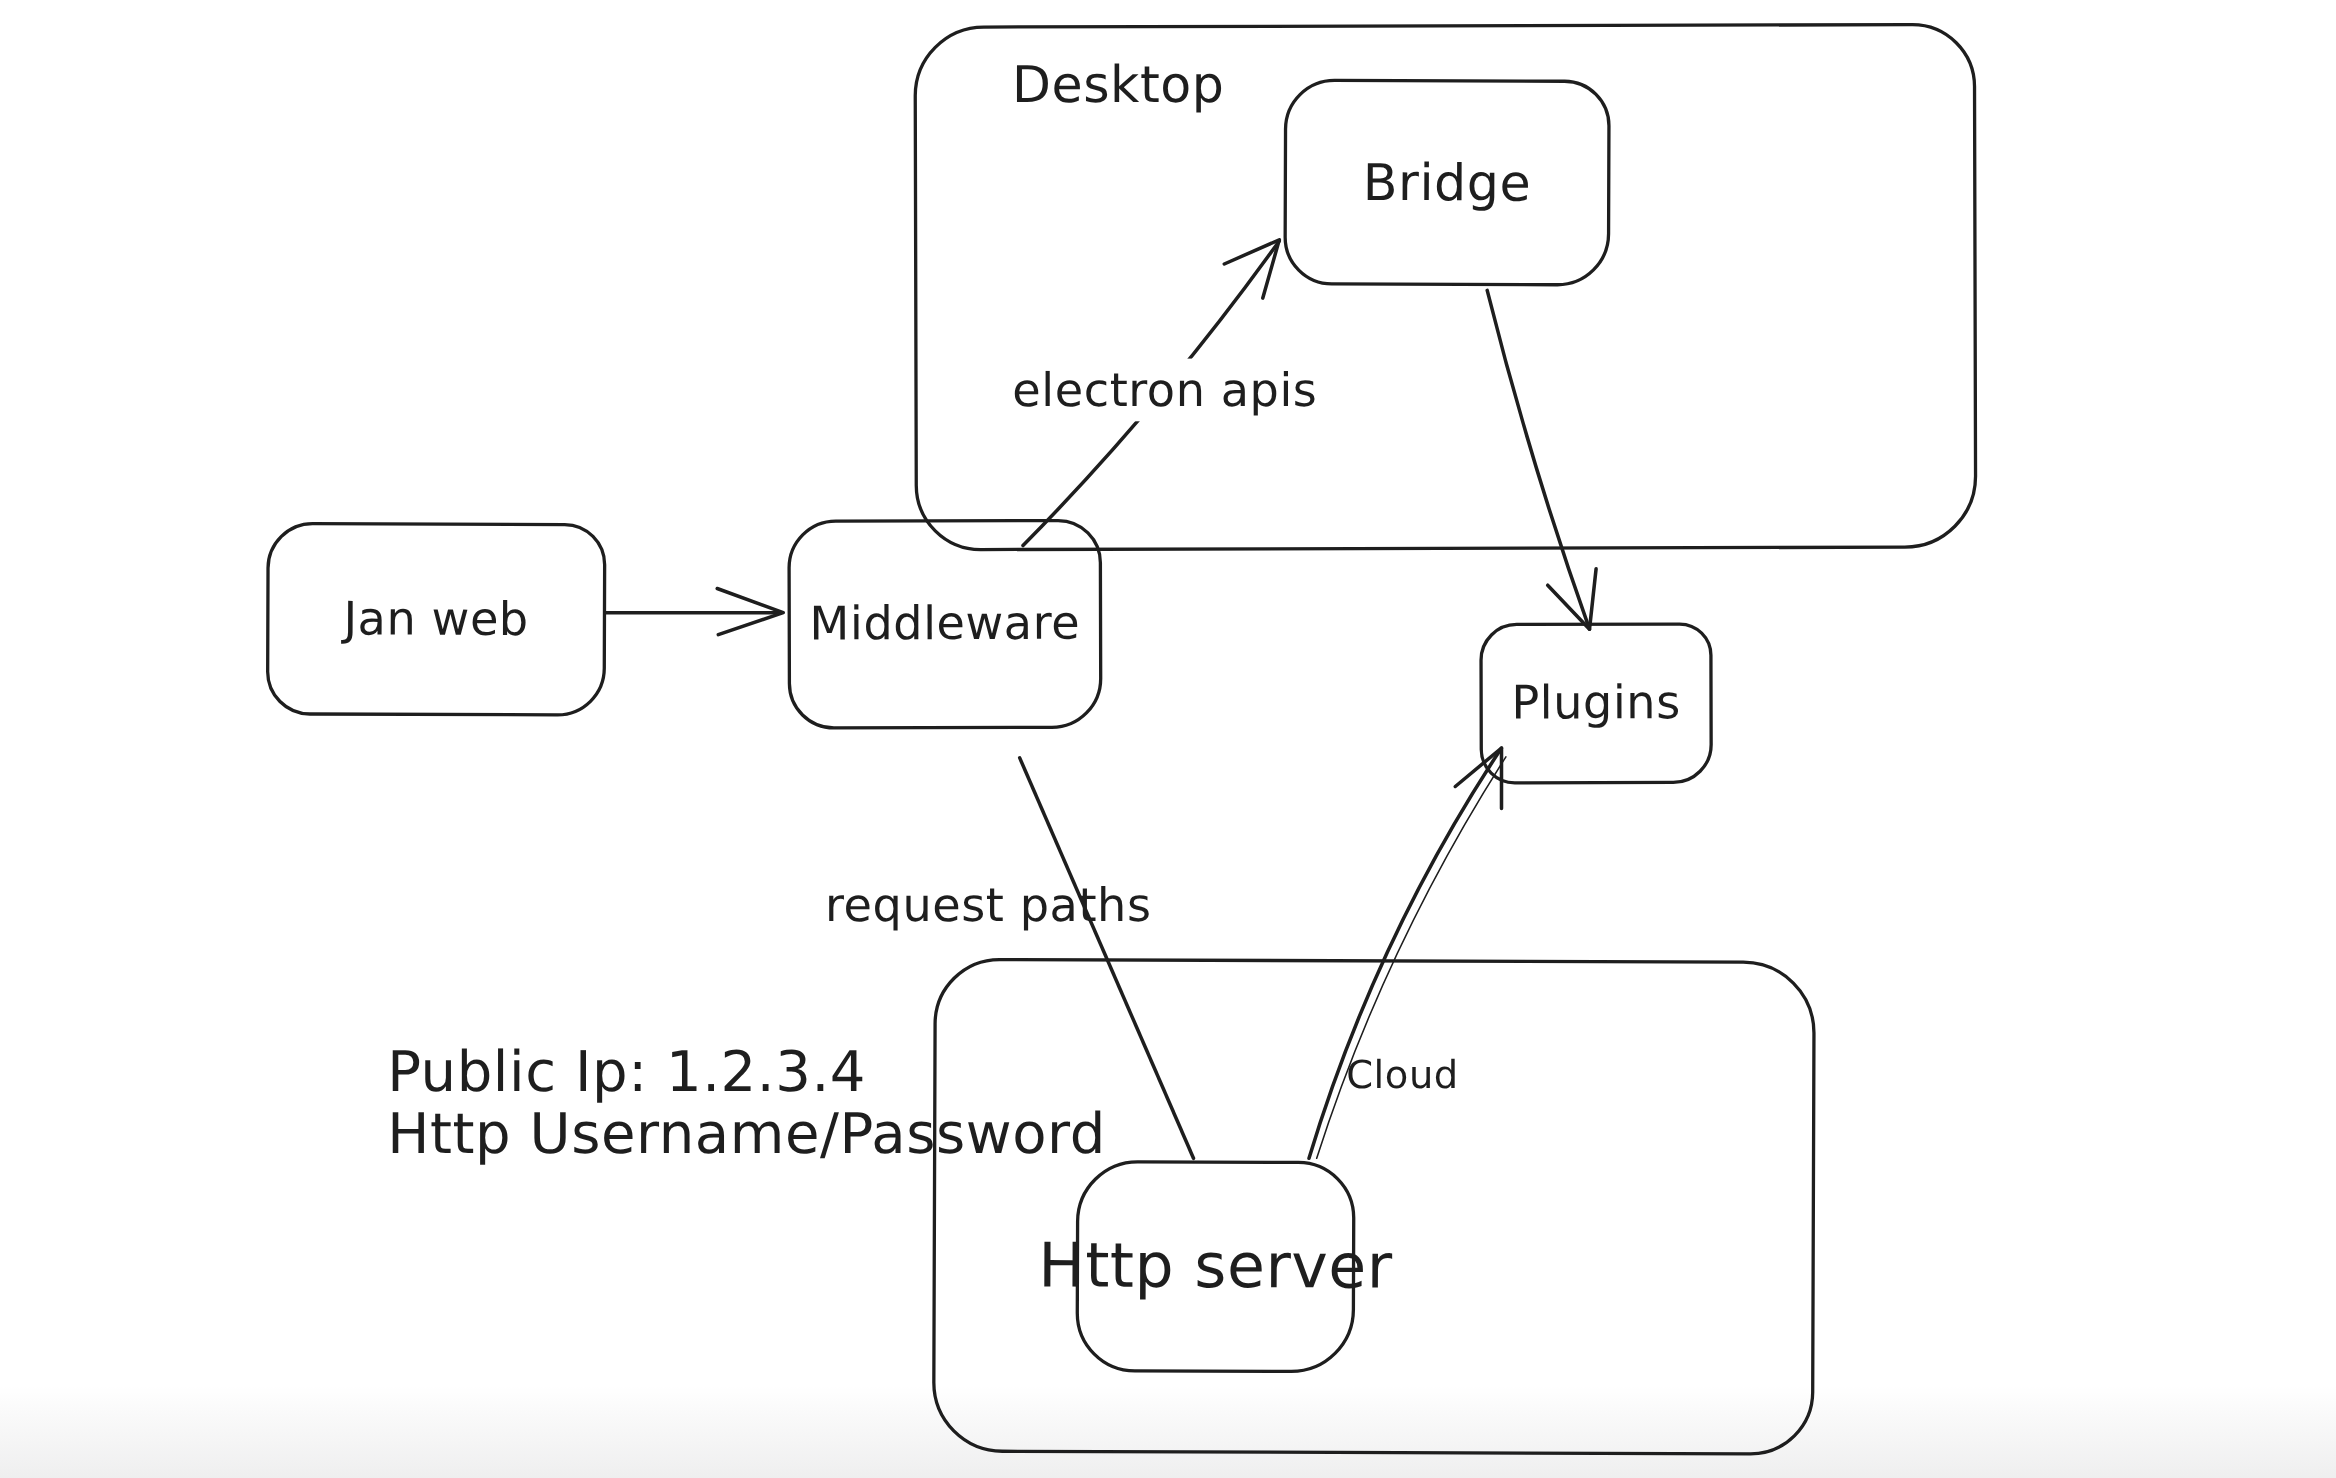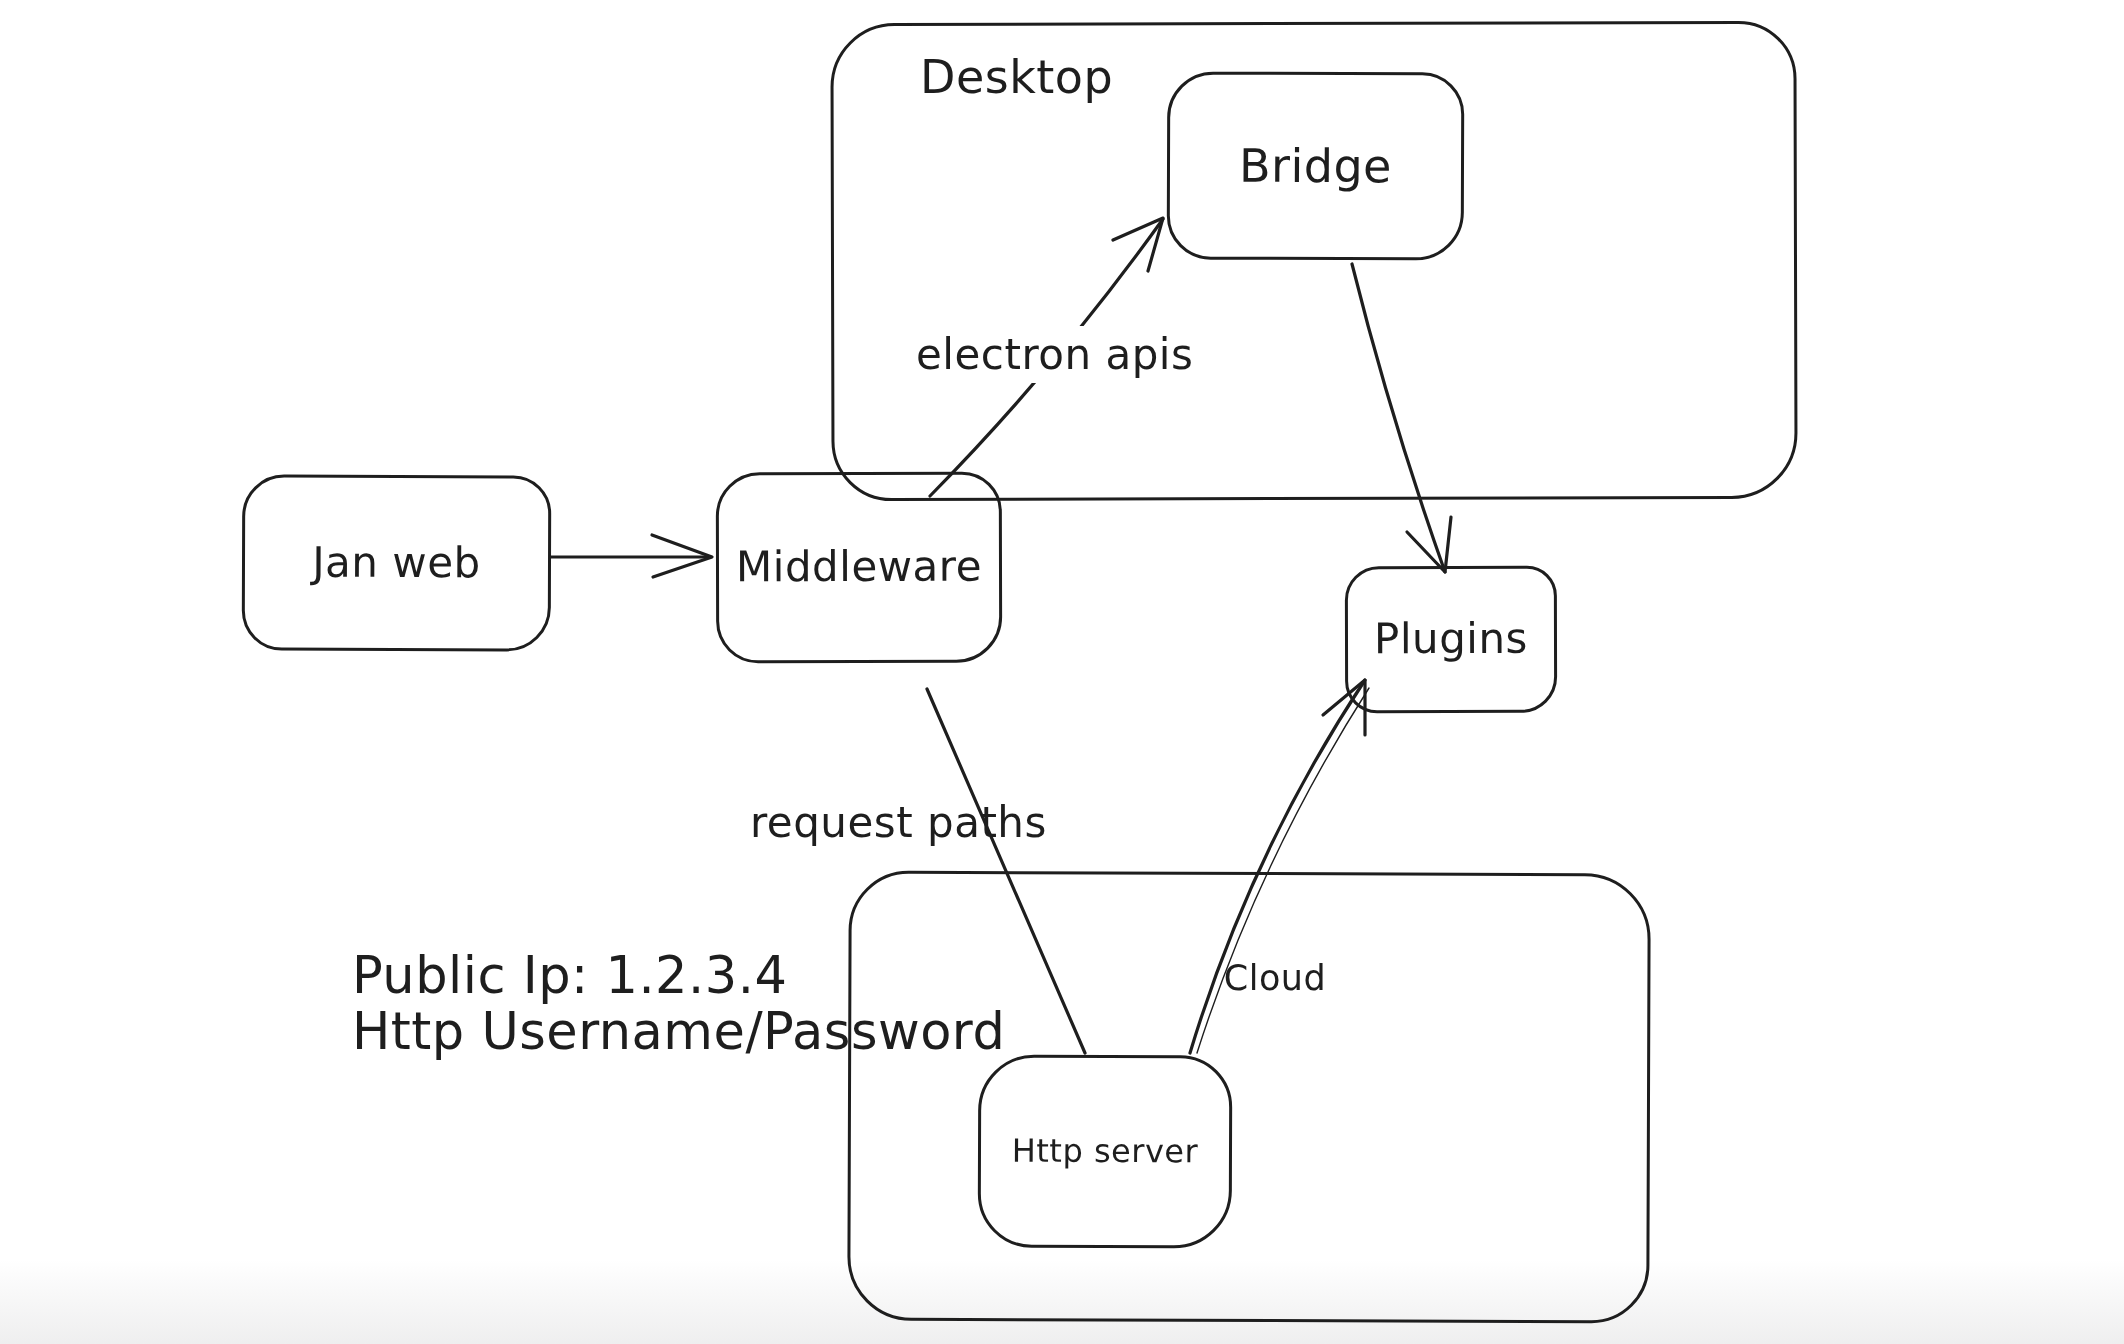--- a/index.html
+++ b/index.html
@@ -52,21 +52,21 @@
     color: #1e1e1e;
     white-space: nowrap;
     letter-spacing: 0.5px;
   }
   .container-title {
     font-size: 46px;
   }
   .edge-label-masked {
     background: #ffffff;
     padding: 4px 10px;
-    text-align: left;
+    text-align: center;
   }
   .annotations {
     position: absolute;
     left: 352px;
     top: 948px;
     z-index: 4;
     font-size: 51px;
     line-height: 56px;
     color: #1e1e1e;
     letter-spacing: 0.5px;
@@ -134,21 +134,21 @@
 
   <div class="shape node-box tilt-b" style="left:1167px; top:72px; width:297px; height:188px; border-radius:46px 42px 48px 44px;">
     <span class="node-label" style="font-size:46px;">Bridge</span>
   </div>
 
   <div class="shape node-box tilt-a" style="left:1345px; top:566px; width:212px; height:147px; border-radius:34px 30px 36px 32px;">
     <span class="node-label">Plugins</span>
   </div>
 
   <div class="shape node-box tilt-b" style="left:978px; top:1055px; width:254px; height:193px; border-radius:56px 52px 58px 54px;">
-    <span class="node-label" style="font-size:32px;">Http server</span>
+    <span class="node-label" style="font-size:56px;">Http server</span>
   </div>
 
   <div class="float-label edge-label-masked" style="left:906px; top:326px; width:286px;">electron apis</div>
 
   <div class="float-label" style="left:750px; top:798px; width:300px; text-align:left;">request paths</div>
 
   <div class="annotations">
     <div>Public Ip: 1.2.3.4</div>
     <div>Http Username/Password</div>
   </div>

